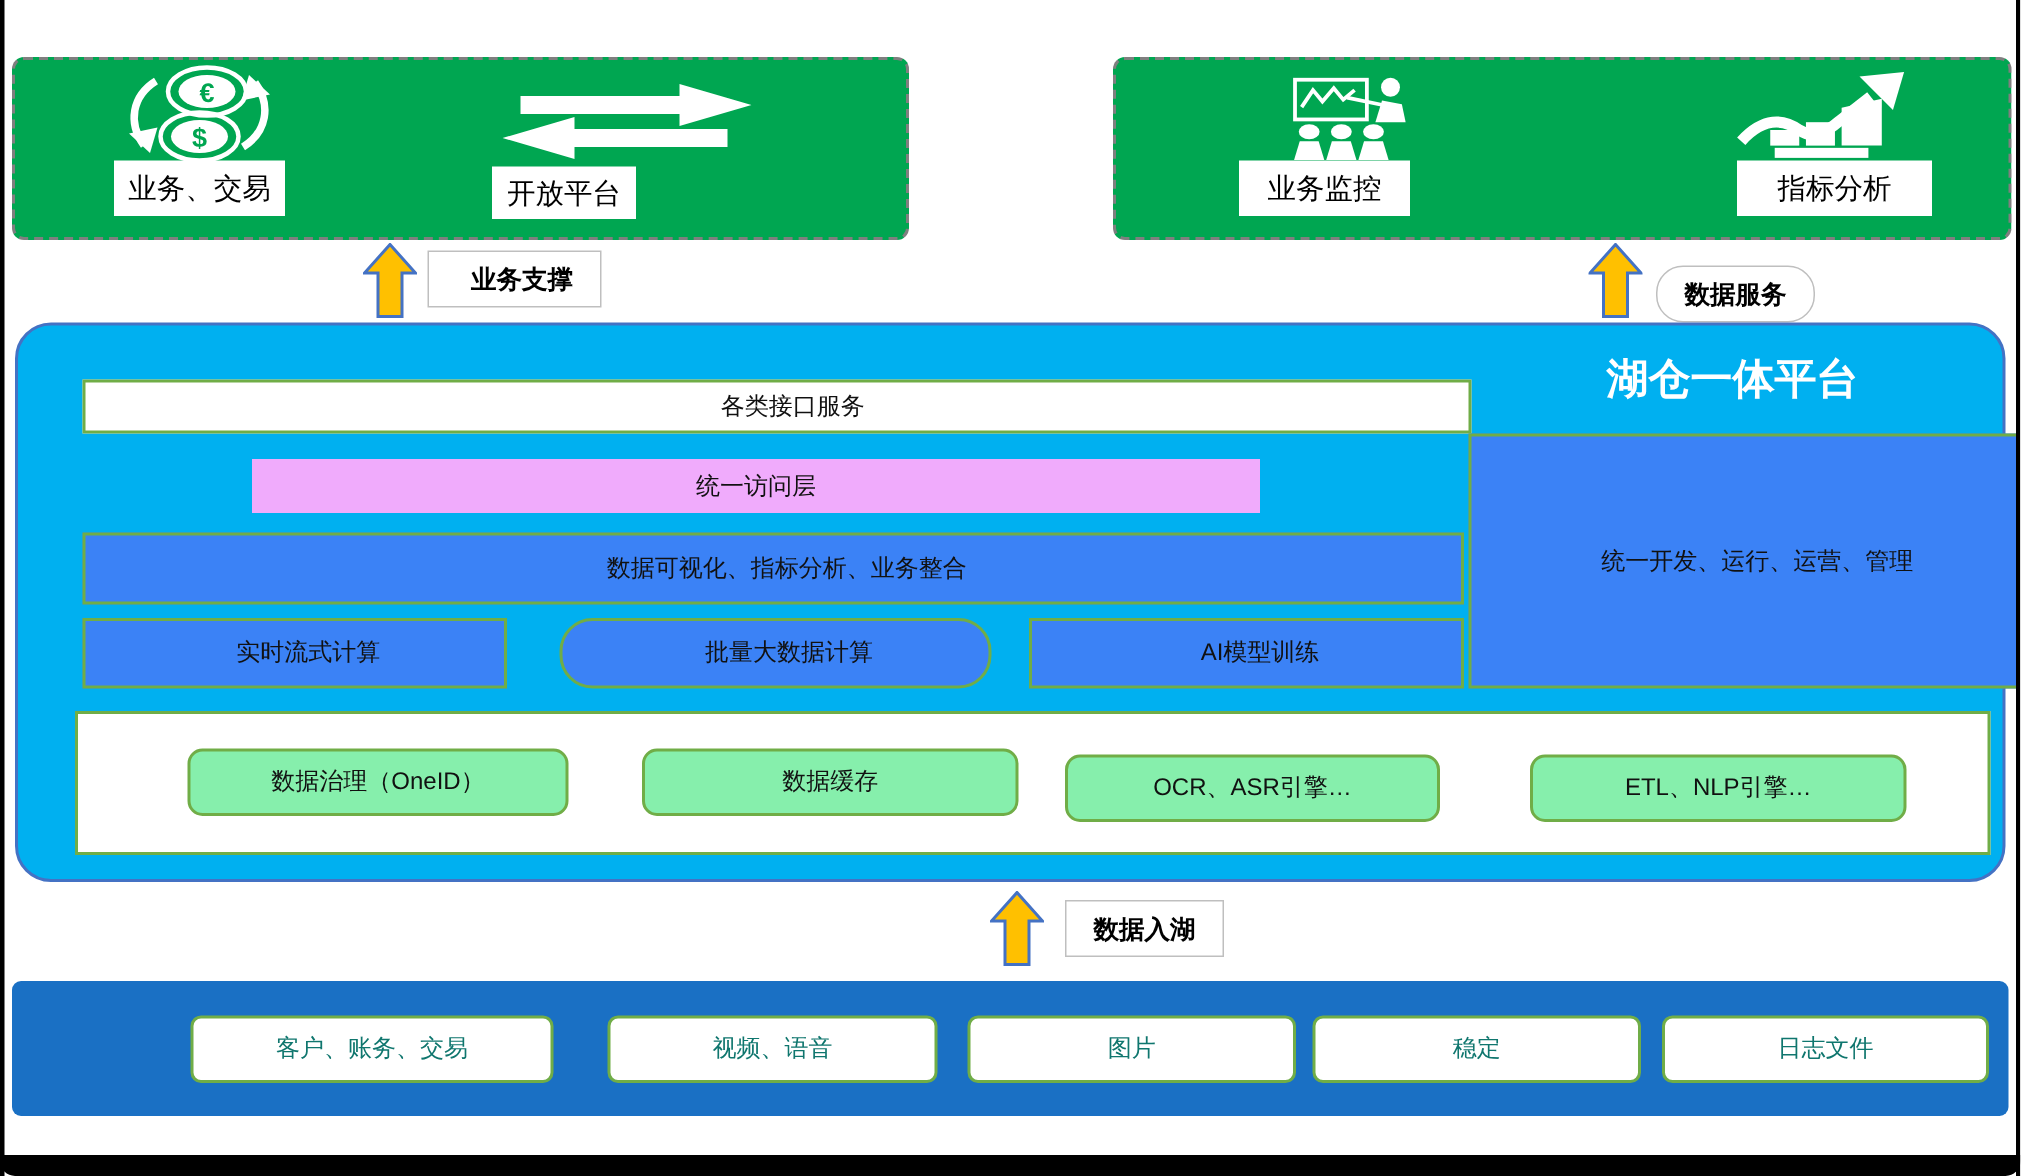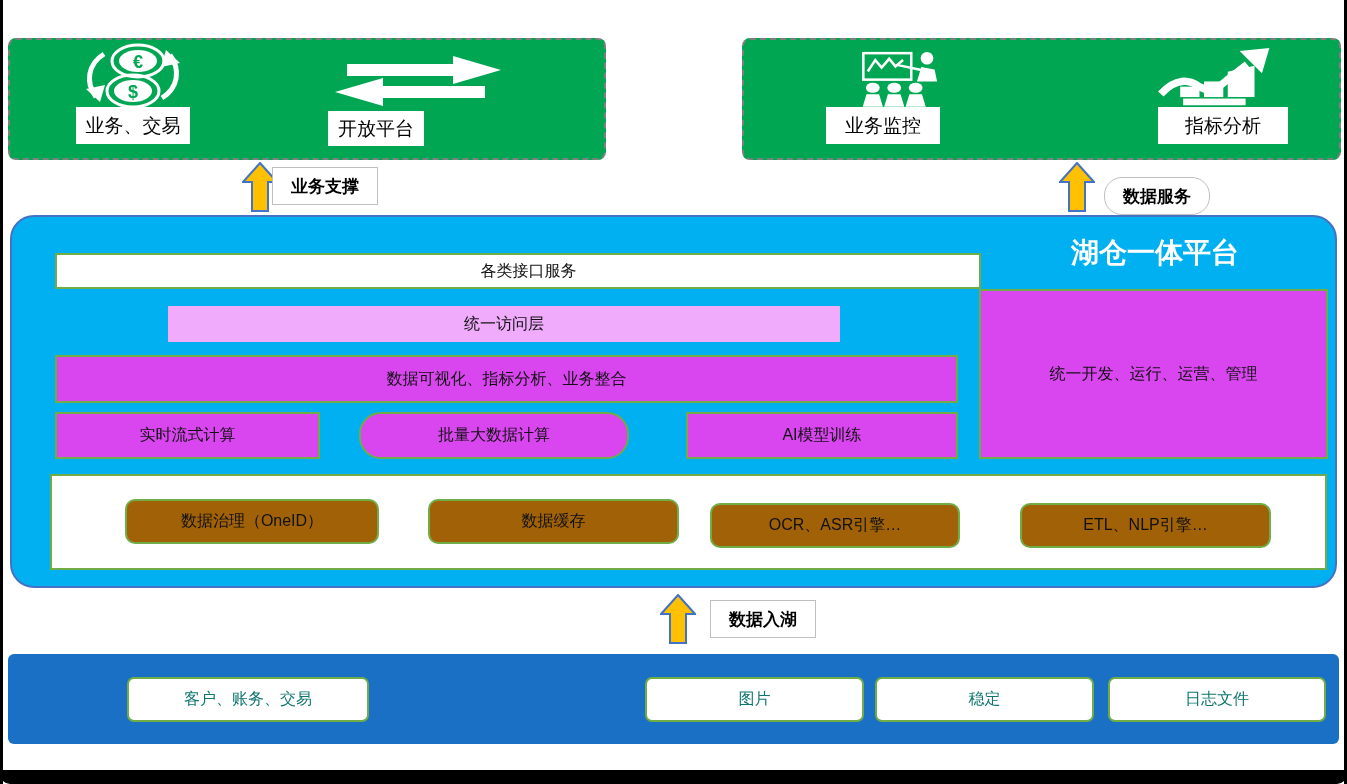--- a/index.html
+++ b/index.html
@@ -22,24 +22,24 @@
   .flow-tag{
     background:#fff;border:1px solid #BFBFBF;display:flex;align-items:center;justify-content:center;
     font-size:17px;font-weight:bold;color:#000;white-space:nowrap;
   }
   
   .platform{background:#00B0F0;border:2px solid #4472C4;border-radius:24px;}
   .platform-title{color:#fff;font-size:28px;font-weight:bold;text-align:center;}
   .bar{display:flex;align-items:center;justify-content:center;font-size:16px;color:#111;text-align:center;}
   .bar-white{background:#fff;border:2px solid #70AD47;padding-left:21px;}
   .bar-yellow{background:#f0abfc;}
-  .bar-yellow-b{background:#d946ef;border:2px solid #70AD47;}
+  .bar-yellow-b{background:#3b82f6;border:2px solid #70AD47;padding-left:18px;}
   .engine-strip{background:#fff;border:2px solid #70AD47;}
   .engine-box{
-    background:#a16207;border:2px solid #70AD47;border-radius:10px;
+    background:#86efac;border:2px solid #70AD47;border-radius:10px;
     display:flex;align-items:center;justify-content:center;font-size:16px;color:#111;white-space:nowrap;
   }
   
   .sources-bar{background:#1A70C4;border-radius:6px;}
   .source-box{
     background:#fff;border:2px solid #70AD47;border-radius:7px;
     display:flex;align-items:center;justify-content:center;font-size:16px;color:#0f766e;white-space:nowrap;
   }
   svg{display:block;}
 </style>
@@ -93,55 +93,56 @@
     <rect x="64" y="45" width="26" height="21" fill="#fff"></rect>
     <polygon points="96,32 132,24 132,66 96,66" fill="#fff"></polygon>
     <path d="M6,62 C26,40 44,42 58,52 C70,60 80,56 94,44 L122,22" stroke="#fff" stroke-width="10" fill="none"></path>
     <polygon points="112,4 152,0 142,34" fill="#fff"></polygon>
   </svg>
   <div class="abs white-label" style="left:1158px;top:107px;width:130px;height:37px;">指标分析</div>
 
   <svg class="abs" style="left:242px;top:162px;" width="36" height="50" viewBox="0 0 36 50">
     <polygon points="18,1 35,20 26,20 26,49 10,49 10,20 1,20" fill="#FFC000" stroke="#4472C4" stroke-width="2"></polygon>
   </svg>
-  <div class="abs flow-tag" style="left:272px;top:167px;width:104px;height:36px;">业务支撑</div>
+  <div class="abs flow-tag" style="left:285px;top:167px;width:104px;height:36px;padding-left:10px;">业务支撑</div>
 
   <svg class="abs" style="left:1059px;top:162px;" width="36" height="50" viewBox="0 0 36 50">
     <polygon points="18,1 35,20 26,20 26,49 10,49 10,20 1,20" fill="#FFC000" stroke="#4472C4" stroke-width="2"></polygon>
   </svg>
   <div class="abs flow-tag" style="left:1104px;top:177px;width:104px;height:36px;border-radius:18px;">数据服务</div>
 
   <div class="abs platform" style="left:10px;top:215px;width:1323px;height:369px;"></div>
   <div class="abs platform-title" style="left:1000px;top:234px;width:310px;height:32px;">湖仓一体平台</div>
 
   <div class="abs bar bar-white" style="left:55px;top:253px;width:901px;height:32px;">各类接口服务</div>
 
   <div class="abs bar bar-yellow" style="left:168px;top:306px;width:672px;height:36px;">统一访问层</div>
 
   <div class="abs bar bar-yellow-b" style="left:55px;top:355px;width:899px;height:44px;">数据可视化、指标分析、业务整合</div>
 
   <div class="abs bar bar-yellow-b" style="left:55px;top:412px;width:261px;height:43px;">实时流式计算</div>
-  <div class="abs bar bar-yellow-b" style="left:359px;top:412px;width:266px;height:43px;border-radius:22px;">批量大数据计算</div>
+  <div class="abs bar bar-yellow-b" style="left:373px;top:412px;width:266px;height:43px;border-radius:22px;">批量大数据计算</div>
   <div class="abs bar bar-yellow-b" style="left:686px;top:412px;width:268px;height:43px;">AI模型训练</div>
 
   <div class="abs bar bar-yellow-b" style="left:979px;top:289px;width:345px;height:166px;">统一开发、运行、运营、管理</div>
 
   <div class="abs engine-strip" style="left:50px;top:474px;width:1273px;height:92px;"></div>
   <div class="abs engine-box" style="left:125px;top:499px;width:250px;height:41px;">数据治理（OneID）</div>
   <div class="abs engine-box" style="left:428px;top:499px;width:247px;height:41px;">数据缓存</div>
   <div class="abs engine-box" style="left:710px;top:503px;width:246px;height:41px;">OCR、ASR引擎…</div>
   <div class="abs engine-box" style="left:1020px;top:503px;width:247px;height:41px;">ETL、NLP引擎…</div>
 
   <svg class="abs" style="left:660px;top:594px;" width="36" height="50" viewBox="0 0 36 50">
     <polygon points="18,1 35,20 26,20 26,49 10,49 10,20 1,20" fill="#FFC000" stroke="#4472C4" stroke-width="2"></polygon>
   </svg>
   <div class="abs flow-tag" style="left:710px;top:600px;width:104px;height:36px;">数据入湖</div>
 
   <div class="abs sources-bar" style="left:8px;top:654px;width:1331px;height:90px;"></div>
   <div class="abs source-box" style="left:127px;top:677px;width:238px;height:41px;">客户、账务、交易</div>
+  <div class="abs source-box" style="left:405px;top:677px;width:216px;height:41px;">视频、语音</div>
   <div class="abs source-box" style="left:645px;top:677px;width:215px;height:41px;">图片</div>
   <div class="abs source-box" style="left:875px;top:677px;width:215px;height:41px;">稳定</div>
   <div class="abs source-box" style="left:1108px;top:677px;width:214px;height:41px;">日志文件</div>
 
   <div class="abs edge-left"></div>
   <div class="abs edge-right"></div>
   <div class="abs edge-bottom"></div>
 
 </div>
 

